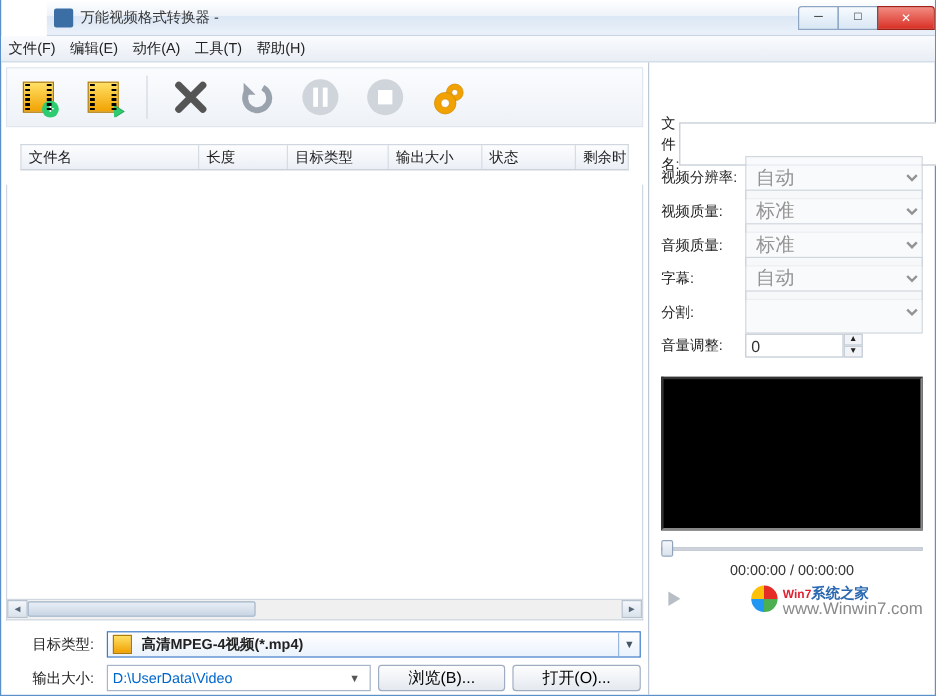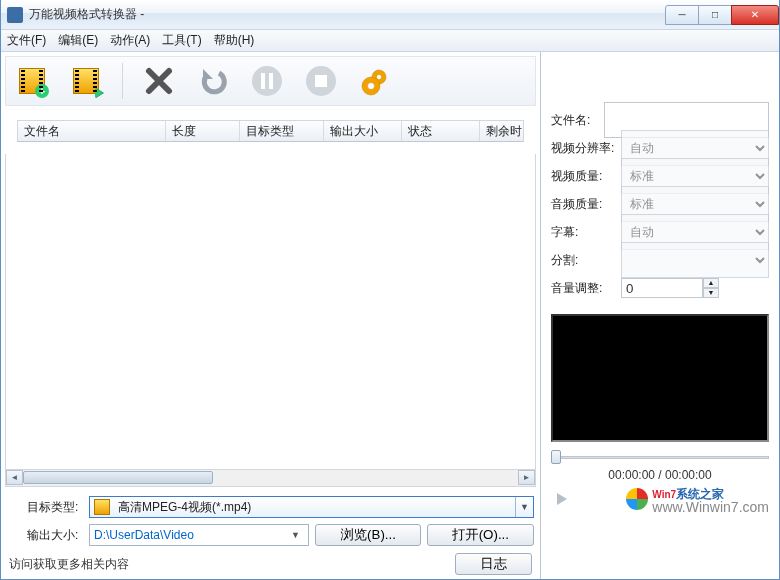--- a/index.html
+++ b/index.html
@@ -1,19 +1,19 @@
 <!DOCTYPE html>
 <html><head>
 <meta charset="utf-8">
 <style>
   * { box-sizing: border-box; }
   html, body { margin: 0; padding: 0; font-family: "Microsoft YaHei", Tahoma, sans-serif; font-size: 12px; color: #222; background: #5a5a5a; }
   .window { width: 780px; height: 580px; background: #fff; border: 1px solid #5b90c8; border-top: none; position: relative; display: flex; flex-direction: column; }
   
-  .titlebar { height: 30px; background: linear-gradient(#fff,#eef3f9 45%,#dbe7f4 46%,#eaf1fa); display: flex; align-items: center; border-bottom: 1px solid #c9d5e4; }
+  .titlebar { height: 30px; background: linear-gradient(#fff,#eef3f9 45%,#dbe7f4 46%,#eaf1fa); display: flex; align-items: center; border-bottom: 1px solid #c9d5e4; margin-left: 38px; }
   .titlebar .icon { width: 16px; height: 16px; margin: 0 6px; background: #3a6ea5; border-radius: 2px; display: inline-block; }
   .titlebar .title { flex: 0 0 auto; font-size: 12px; color: #333; }
   .win-controls { margin-left: auto; display: flex; }
   .win-btn { width: 34px; height: 20px; border: 1px solid #8ea6c3; margin-left: -1px; background: linear-gradient(#f7fbff,#d8e6f4); display: flex; align-items: center; justify-content: center; font-size: 10px; cursor: default; }
   .win-btn.close { background: linear-gradient(#f28b82,#d93025); border-color: #a12016; color: #fff; width: 48px; border-top-right-radius: 3px; }
   .win-btn.min { border-top-left-radius: 3px; }
   
   .menubar { height: 22px; background: linear-gradient(#f9fbfd,#e9eef5); border-bottom: 1px solid #c9d5e4; display: flex; align-items: center; padding: 0 6px; gap: 12px; }
   .menubar span { cursor: default; }
   
@@ -37,31 +37,31 @@
   .hscroll { height: 17px; border: 1px solid #d0d7e0; border-top: none; background: #f0f0f0; position: relative; }
   .hscroll .thumb { position: absolute; left: 17px; top: 1px; height: 13px; width: 190px; background: linear-gradient(#e8eef6,#c9d5e4); border: 1px solid #9fb2c8; border-radius: 2px; }
   .hscroll .arrow-l, .hscroll .arrow-r { position: absolute; top: 0; width: 17px; height: 15px; background: linear-gradient(#f4f7fb,#d9e2ec); border: 1px solid #b8c3d0; display: flex; align-items: center; justify-content: center; font-size: 8px; color: #567; }
   .hscroll .arrow-l { left: 0; } .hscroll .arrow-r { right: 0; }
   
   .bottom-fields { padding: 6px 2px 0 2px; }
   .field-row { display: flex; align-items: center; gap: 6px; height: 28px; }
   .field-label { width: 56px; margin-left: 20px; }
   .target-type { flex: 1; height: 22px; border: 1px solid #3d7ac7; background: linear-gradient(#fff,#eaf2fc); display: flex; align-items: center; cursor: default; }
   .target-type .mini-icon { width: 16px; height: 16px; margin: 0 4px; background: linear-gradient(#ffe066,#f1a100); border: 1px solid #b07900; }
-  .tt-text { flex: 1; padding: 0 4px; }
+  .tt-text { flex: 1; padding: 0 4px; font-weight: bold; }
   .tt-drop { width: 18px; height: 100%; border-left: 1px solid #9ab8de; display: flex; align-items: center; justify-content: center; color: #456; font-size: 9px; }
   .dir-input { flex: 1; height: 22px; border: 1px solid #a6b5c7; padding: 0 4px; color: #0066cc; background: #fff; display: flex; align-items: center; }
   .dir-drop { width: 18px; text-align: center; font-size: 9px; color: #555; }
   .win-button { height: 22px; padding: 0 24px; background: linear-gradient(#fdfdfe,#e4e9ef); border: 1px solid #9eadc0; border-radius: 3px; cursor: default; }
   .link-row { padding: 4px 2px; color: #1155cc; display: flex; align-items: center; }
   .log-btn { margin-left: auto; }
   
   .prop-row { display: flex; align-items: center; height: 28px; }
   .prop-label { width: 70px; }
-  .prop-row select, .prop-row input[type="text"].ro { flex: 1; height: 36px; border: 1px solid #c0c8d2; background: #f7f8fa; color: #666; font-size: 12px; padding: 0 4px; }
+  .prop-row select, .prop-row input[type="text"].ro { flex: 1; height: 36px; border: 1px solid #c0c8d2; background: #f7f8fa; color: #666; font-size: 16px; padding: 0 4px; }
   .prop-row input[type="text"].ro { background: #fff; color: #aaa; }
   .chk-row { display: flex; align-items: center; height: 22px; padding-left: 70px; color: #999; }
   .chk-row input { margin-right: 4px; }
   .spin { display: flex; align-items: center; }
   .spin input { width: 82px; height: 20px; border: 1px solid #c0c8d2; background: #fff; padding: 0 4px; color: #333; }
   .spin .spin-btns { width: 16px; display: flex; flex-direction: column; }
   .spin .spin-btns div { height: 10px; border: 1px solid #c0c8d2; font-size: 7px; text-align: center; line-height: 8px; background: #f1f3f6; cursor: default; }
   .preview { margin-top: 12px; height: 128px; background: #000; border: 2px inset #888; }
   .slider-row { margin-top: 8px; height: 14px; position: relative; }
   .slider-track { position: absolute; left: 0; right: 0; top: 6px; height: 3px; background: #d9dde3; border: 1px solid #bfc6d0; }
@@ -176,24 +176,20 @@
         </div>
         <div class="field-row">
           <span class="field-label">输出大小:</span>
           <div class="dir-input">
             <span style="flex:1">D:\UserData\Video</span>
             <span class="dir-drop">▼</span>
           </div>
           <button class="win-button">浏览(B)...</button>
           <button class="win-button">打开(O)...</button>
         </div>
-        <div class="link-row">
-          <span style="color:#333">访问获取更多相关内容</span>
-          <button class="win-button log-btn">日志</button>
-        </div>
       </div>
     </div>
 
     <div class="right-pane">
       <div style="height:46px"></div>
       <div class="prop-row">
         <span class="prop-label">文件名:</span>
         <input type="text" class="ro" readonly="" style="background: rgb(255, 255, 255); border: 1px solid rgb(192, 200, 210);" value="">
       </div>
       <div class="prop-row">

